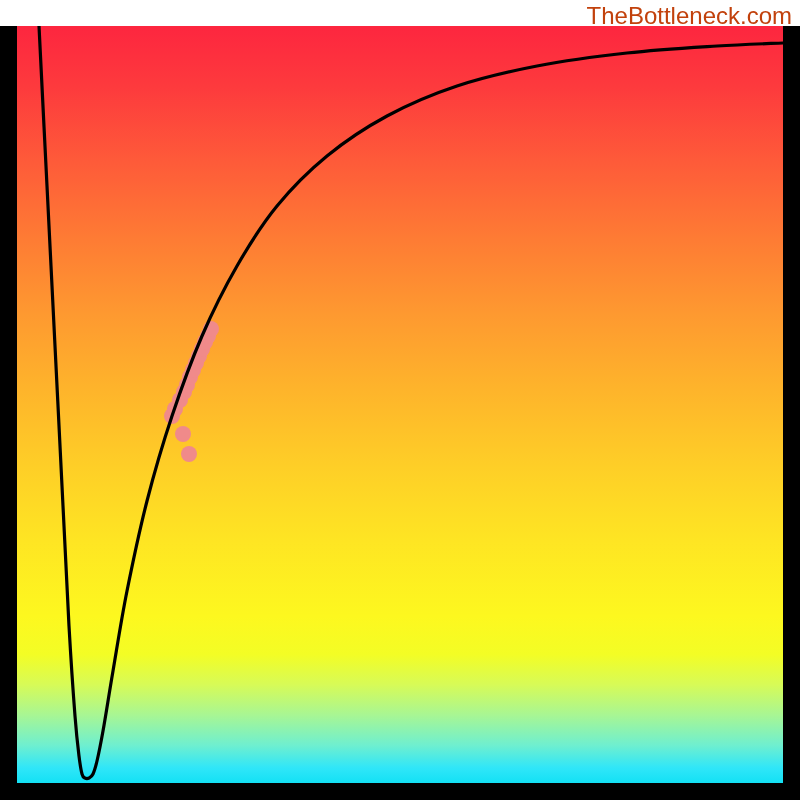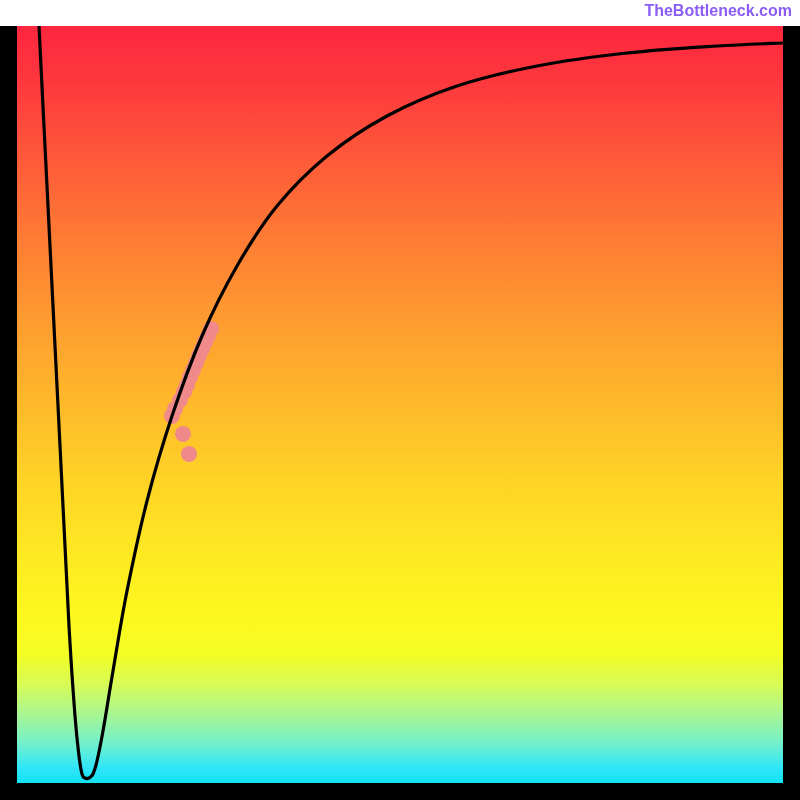--- a/index.html
+++ b/index.html
@@ -8,23 +8,23 @@
     width: 800px;
     height: 800px;
     overflow: hidden;
     background: #fff;
     font-family: Arial, Helvetica, sans-serif;
   }
   .watermark {
     position: absolute;
     top: 2px;
     right: 8px;
-    color: #8b5cf6;
-    font-size: 16px;
-    font-weight: 700;
+    color: #c2410c;
+    font-size: 24px;
+    font-weight: 400;
     letter-spacing: 0px;
     z-index: 10;
   }
   .frame {
     position: absolute;
     left: 0;
     top: 26px;
     width: 800px;
     height: 774px;
     background: #000;

